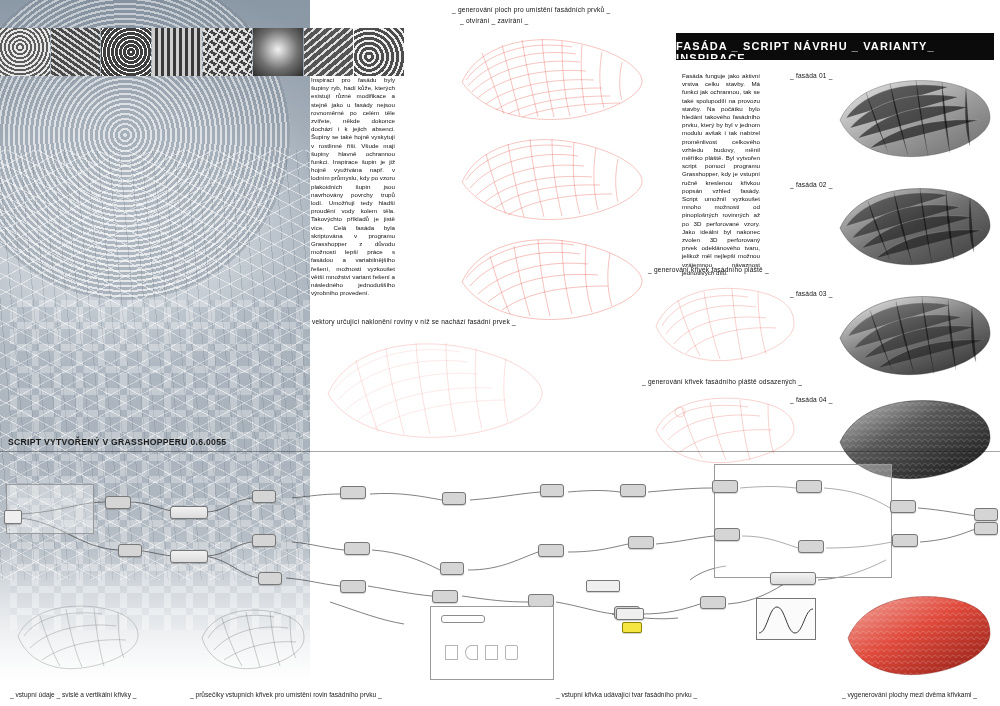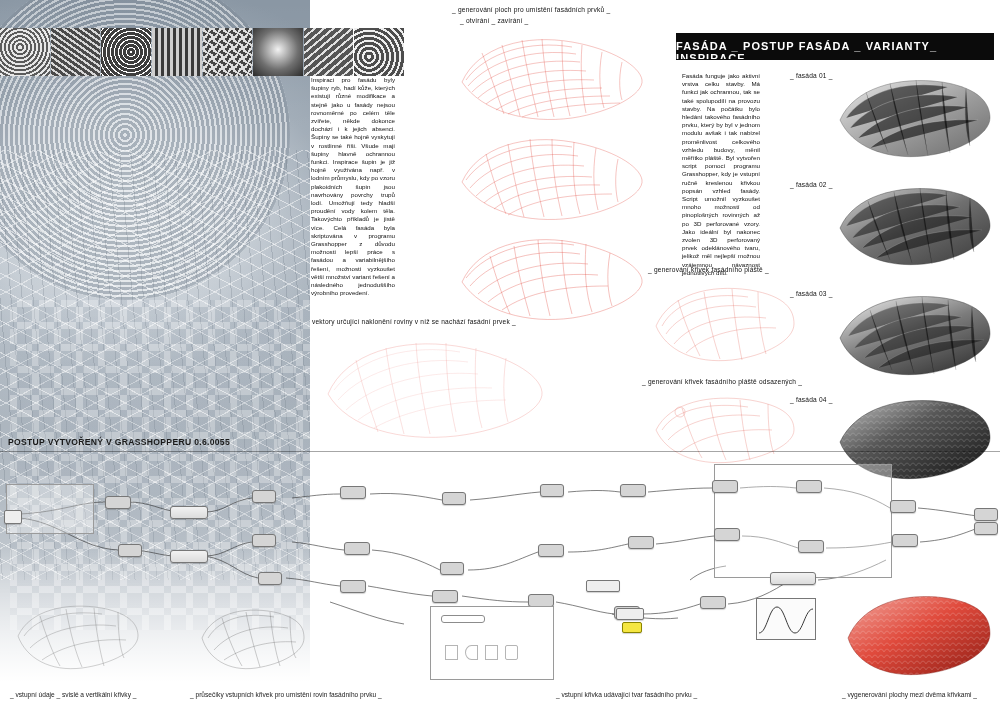--- a/index.html
+++ b/index.html
@@ -196,21 +196,21 @@
           <path d="M100,13 C102,46 108,78 114,104"></path>
           <path d="M130,13 C130,46 134,76 140,102"></path>
           <path d="M160,18 C158,50 160,78 166,98"></path>
           <path d="M190,28 C186,56 188,78 192,92"></path>
         </g>
       </g>
     </svg>
   </div>
 
   <div class="titlebar">
-    <span>FASÁDA _ POSTUP FASÁDA _ VARIANTY_ INSPIRACE</span>
+    <span>FASÁDA _ SCRIPT NÁVRHU _ VARIANTY_ INSPIRACE</span>
   </div>
   <div class="titlerule"></div>
 
   <div class="txt" style="left:682px;top:72px;width:78px;">Fasáda funguje jako aktivní vrstva celku stavby. Má funkci jak ochrannou, tak se také spolupodílí na provozu stavby. Na počátku bylo hledání takového fasádního prvku, který by byl v jednom modulu avšak i tak nabízel proměnlivost celkového vzhledu budovy, měnil měřítko pláště. Byl vytvořen script pomocí programu Grasshopper, kdy je vstupní ručně kreslenou křivkou popsán vzhled fasády. Script umožnil vyzkoušet mnoho možností od pinoplošných rovinných až po 3D perforované vzory. Jako ideální byl nakonec zvolen 3D perforovaný prvek odeklánového tvaru, jelikož měl nejlepší možnou vzájemnou návaznost jednotlivých dílů.</div>
 
   <div class="cap" style="left:790px;top:72px;">_ fasáda 01 _</div>
   <div class="cap" style="left:790px;top:181px;">_ fasáda 02 _</div>
   <div class="cap" style="left:790px;top:290px;">_ fasáda 03 _</div>
   <div class="cap" style="left:790px;top:396px;">_ fasáda 04 _</div>
 
@@ -338,21 +338,21 @@
         <path d="M34,20 C40,40 48,60 54,70"></path>
           <path d="M62,14 C66,38 72,58 78,72"></path>
         <path d="M92,12 C94,36 98,58 102,72"></path>
           <path d="M120,16 C120,38 122,56 126,66"></path>
       </g>
     </svg>
   </div>
 
   <div class="sep" style="left:0;top:451px;width:1000px;height:0.6px;opacity:.35;"></div>
 
-  <div class="script-label">POSTUP VYTVOŘENÝ V GRASSHOPPERU 0.6.0055</div>
+  <div class="script-label">SCRIPT VYTVOŘENÝ V GRASSHOPPERU 0.6.0055</div>
 
   <div class="gh">
 
     <svg class="wirelayer" width="1000" height="230">
       <g stroke="#2b2b2b" stroke-width="0.7" fill="none" opacity="0.85">
         <path d="M20,62 C60,60 80,50 105,50"></path>
         <path d="M20,66 C60,70 80,96 118,98"></path>
         <path d="M128,50 C150,50 160,58 178,60"></path>
         <path d="M128,98 C150,98 160,104 176,104"></path>
         <path d="M205,60 C225,60 232,48 252,46"></path>

